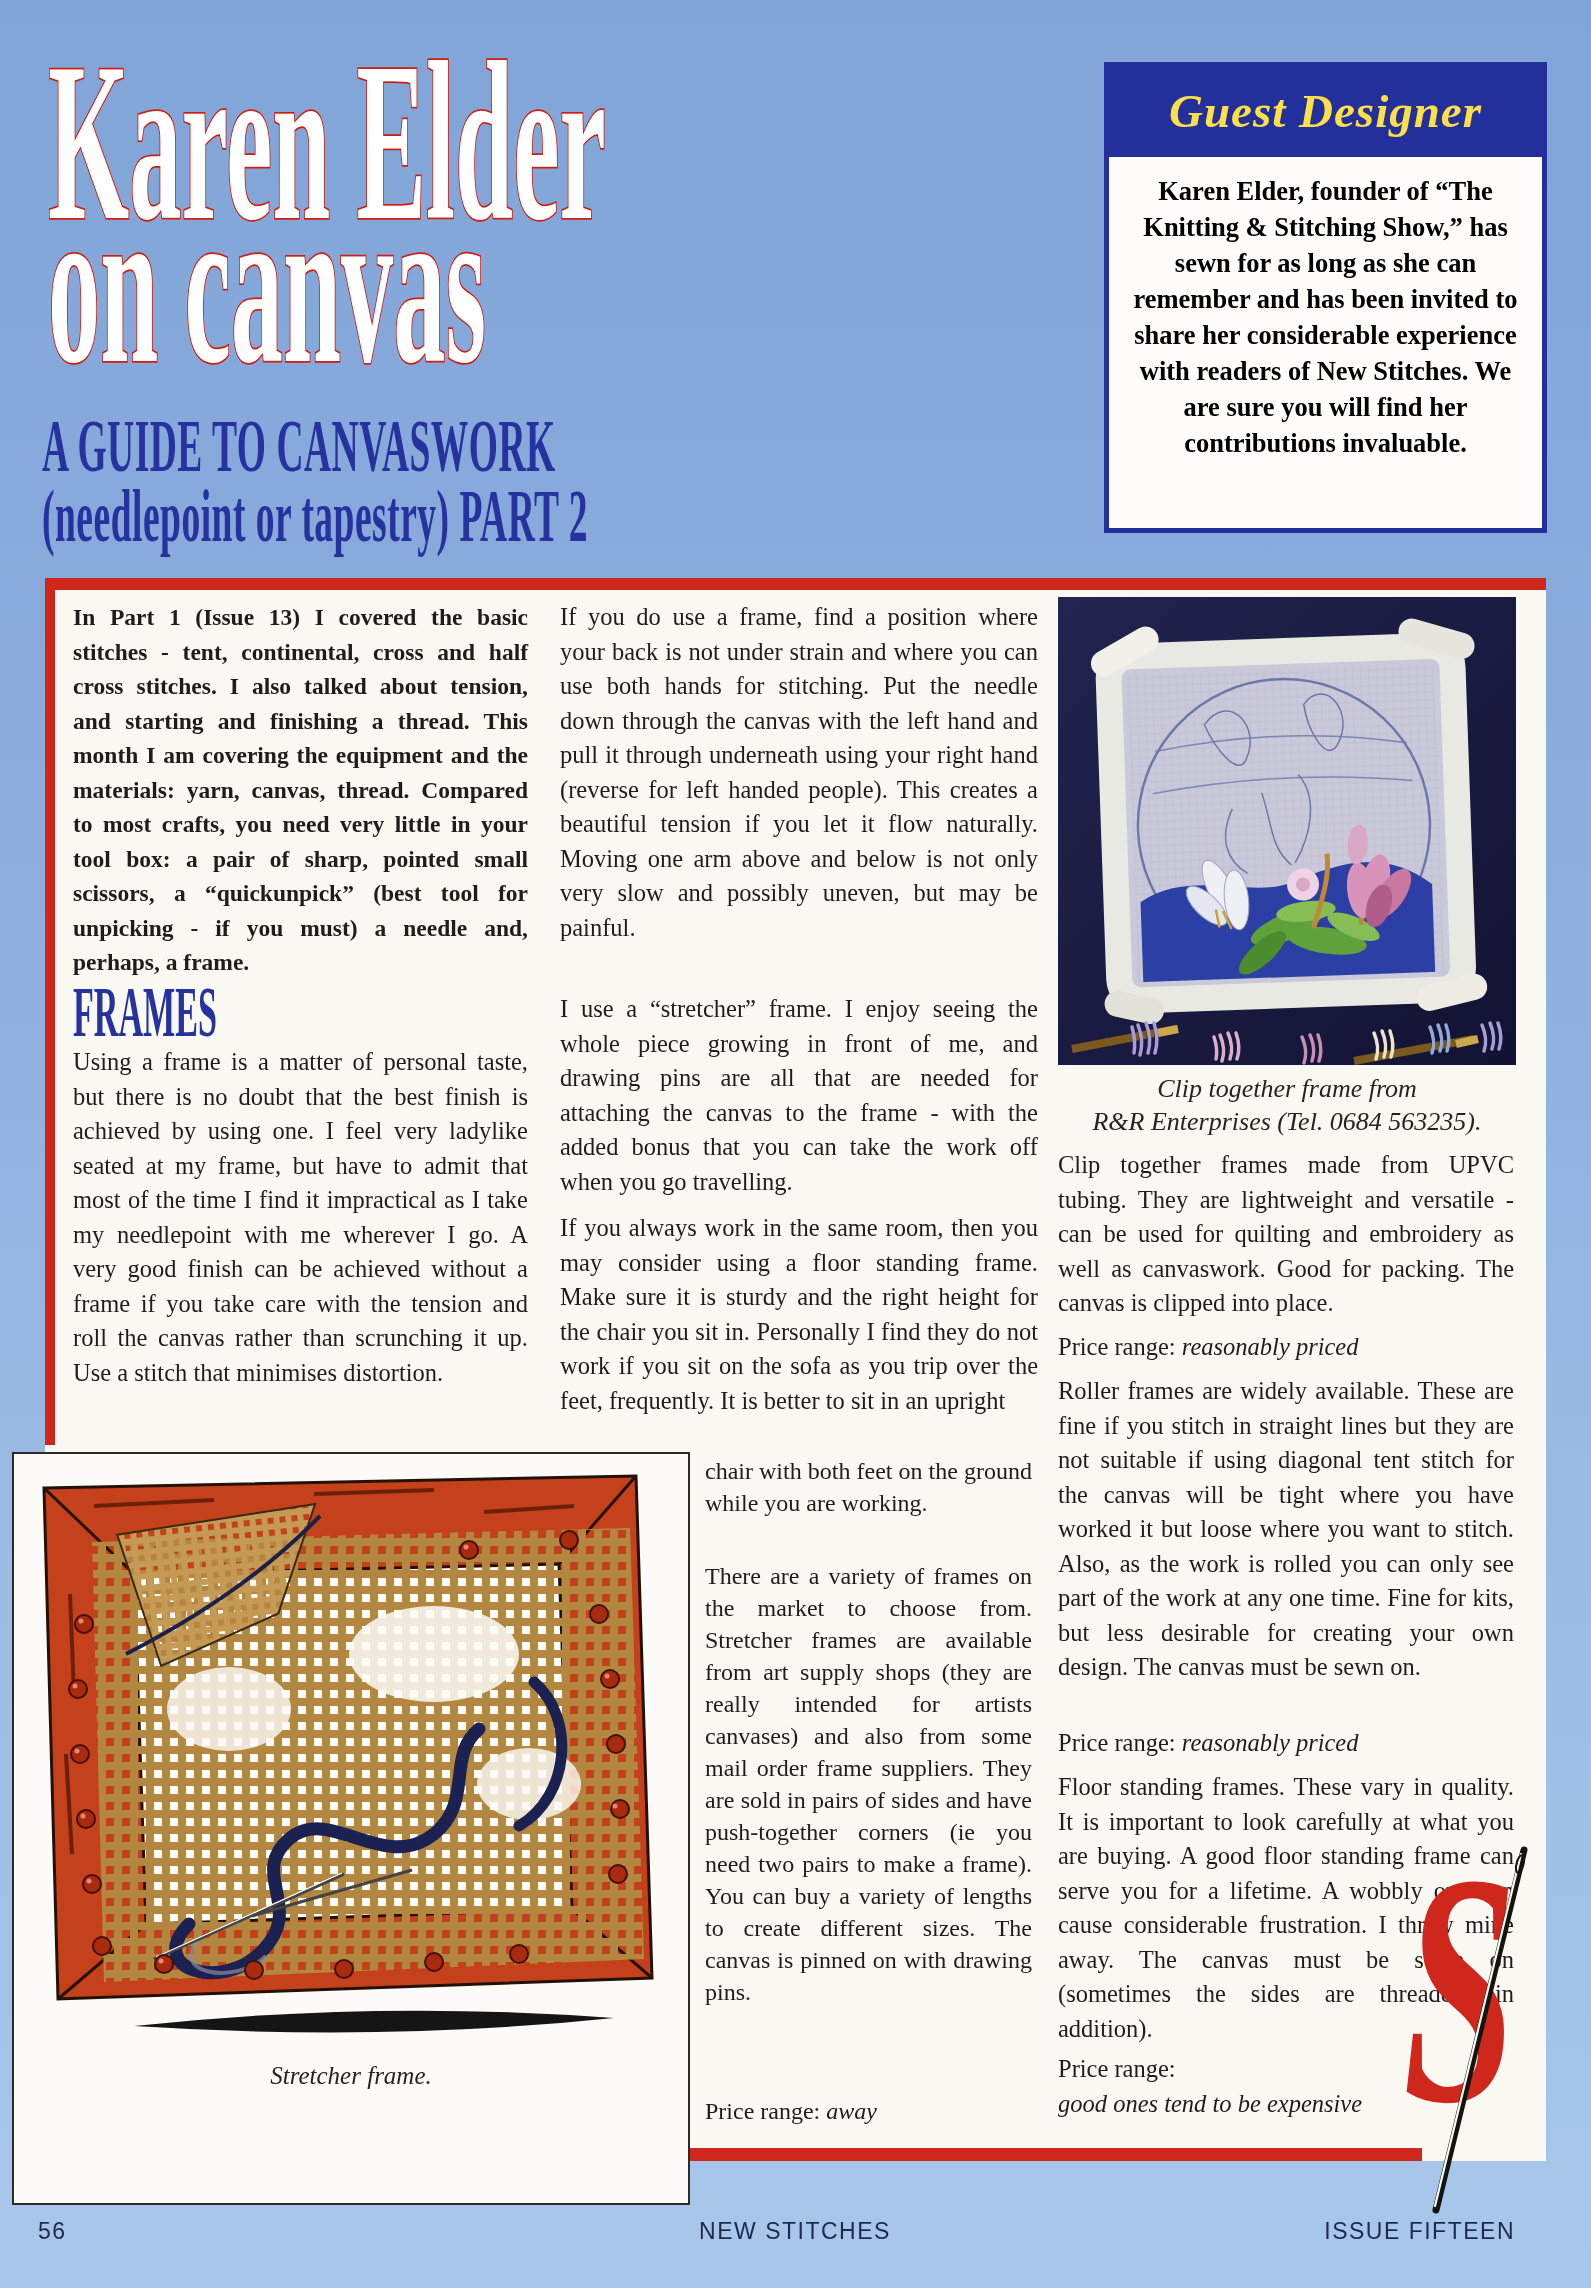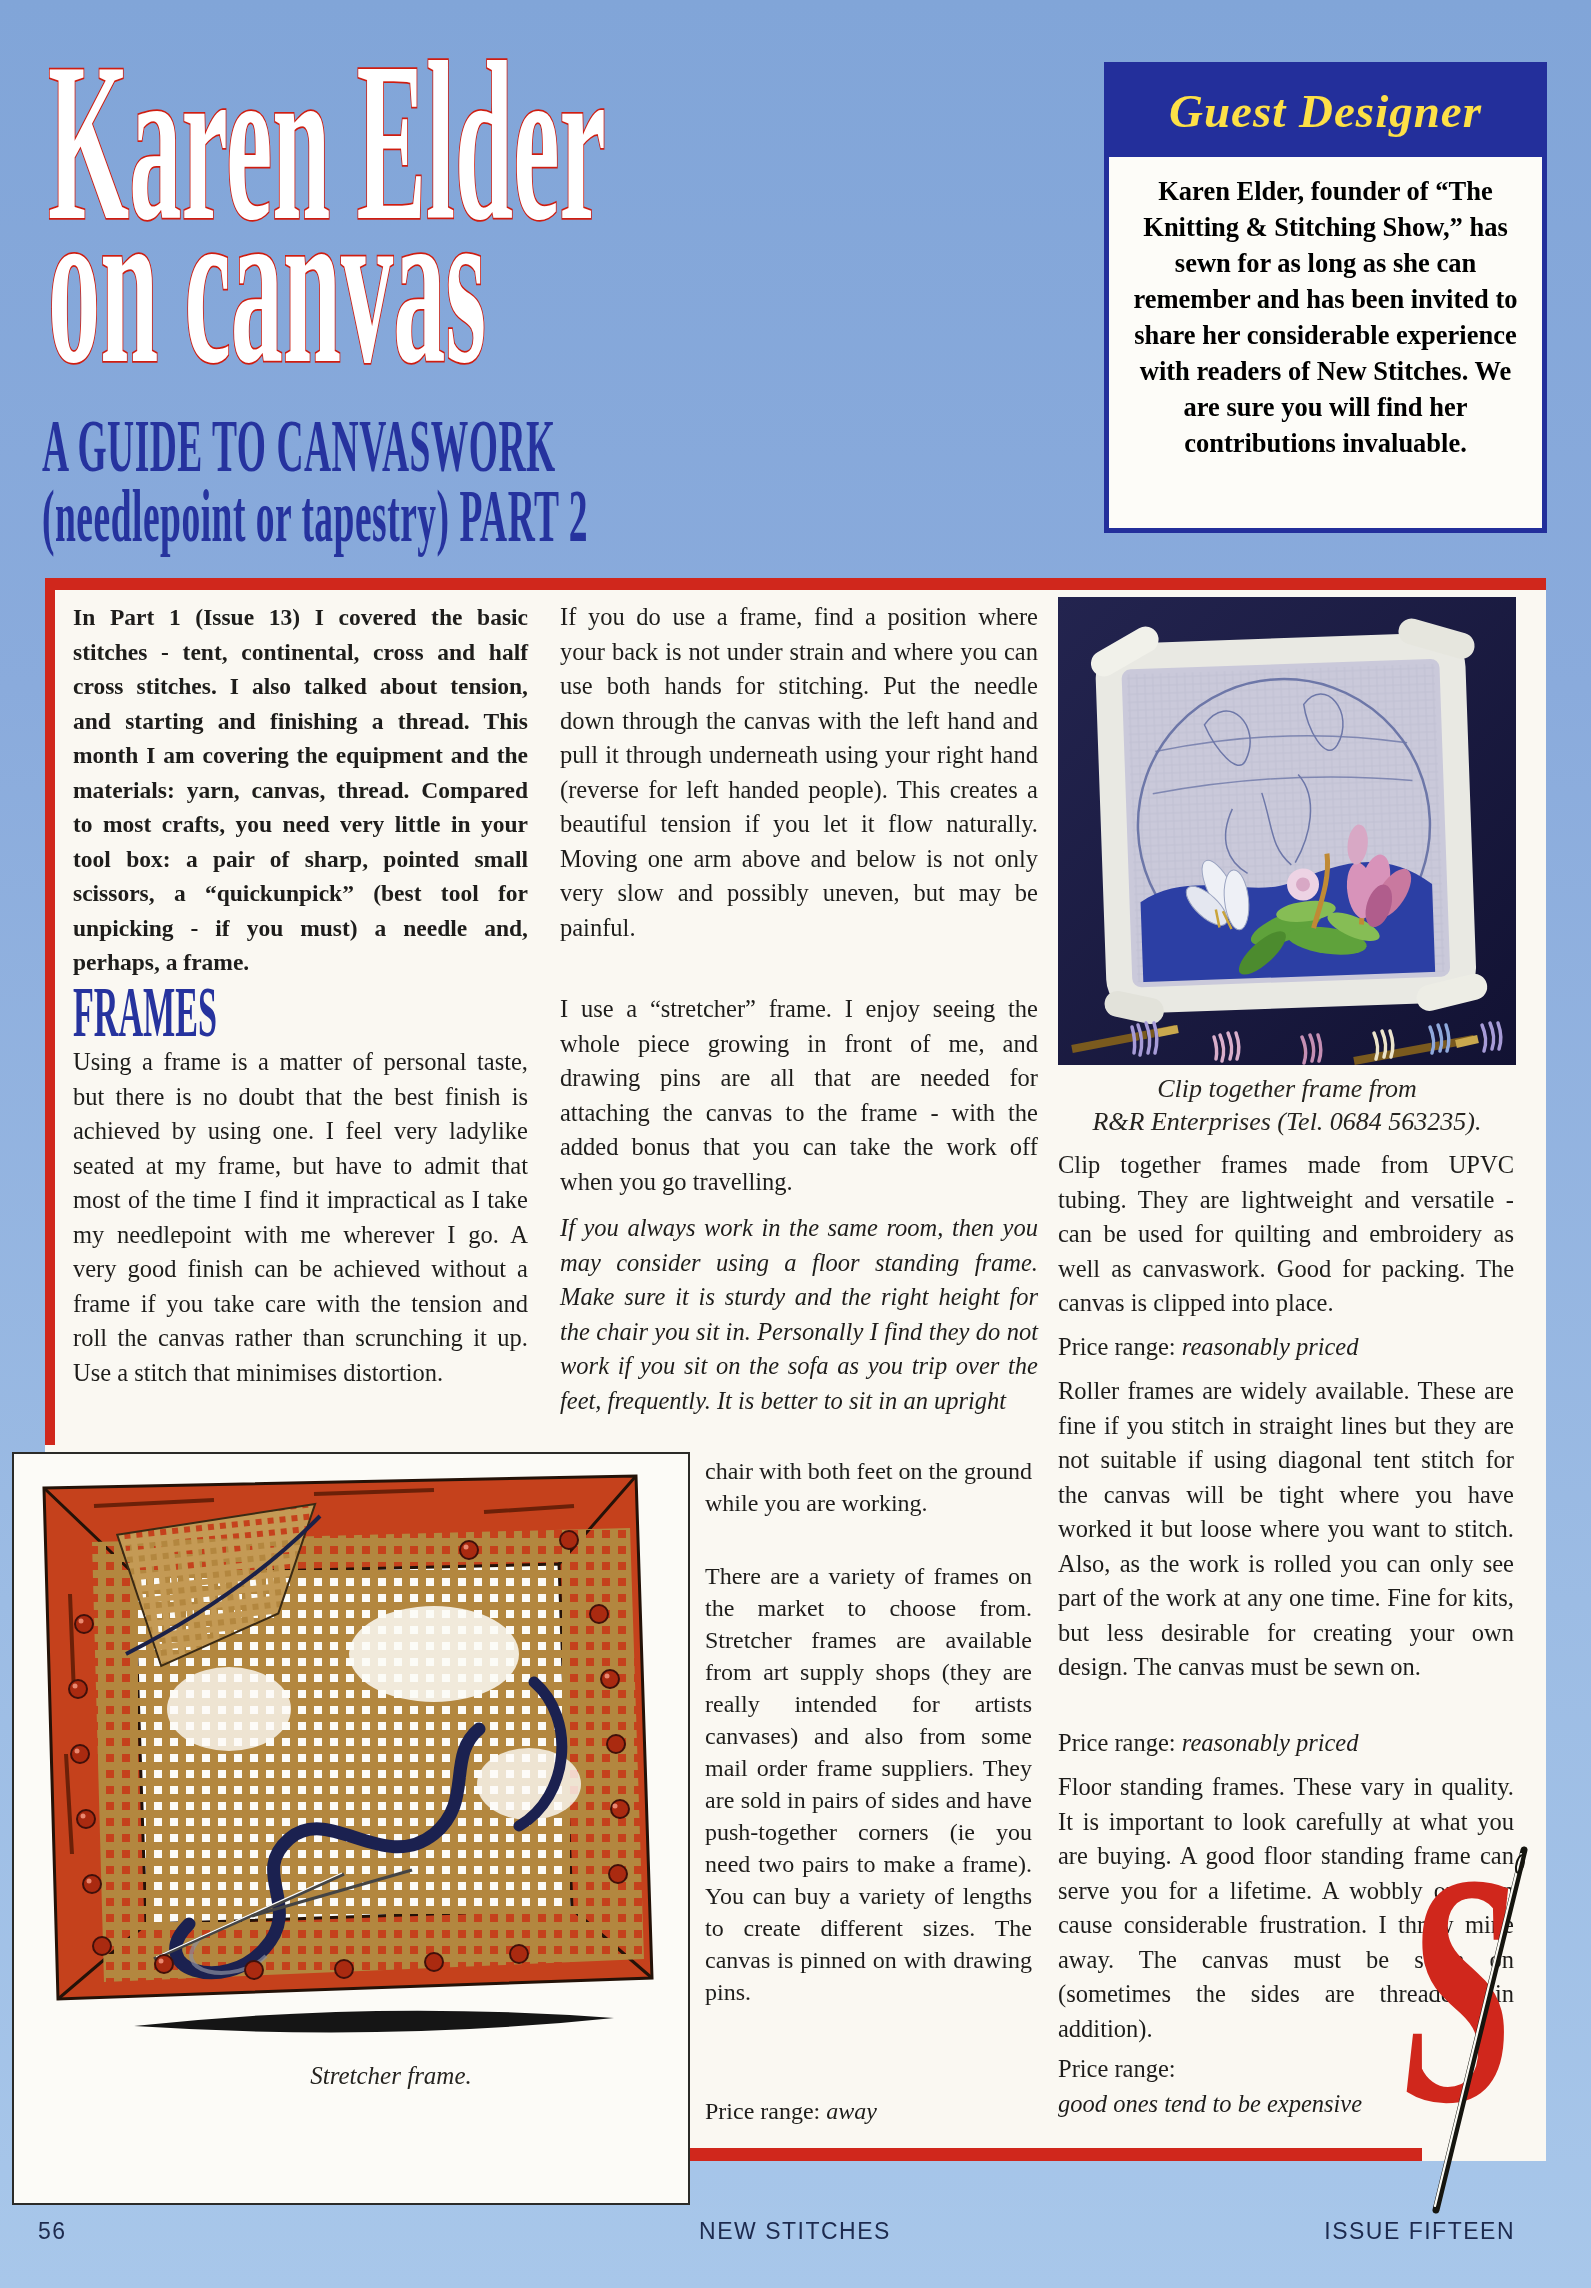--- a/index.html
+++ b/index.html
@@ -25,21 +25,21 @@
   .paper{background:#faf8f2;}
   .redbar{background:#d0271c;}
   
   .col{font-size:24.5px;line-height:34.5px;color:#1e1d1b;text-align:justify;}
   .bold{font-weight:bold;font-size:23.5px;}
   .narrow{font-size:24px;line-height:32px;}
   .sechead{font-weight:bold;font-size:71px;line-height:1;color:#26339e;
            transform:scaleX(0.48);transform-origin:0 0;white-space:nowrap;}
   .price i{font-style:italic;}
   .caption{font-style:italic;font-size:26px;line-height:33px;text-align:center;color:#262420;}
-  .capsmall{font-style:italic;font-size:25px;text-align:center;color:#262420;margin-left:40px;}
+  .capsmall{font-style:italic;font-size:25px;text-align:center;color:#262420;}
   
   .illbox{left:12px;top:1452px;width:678px;height:753px;background:#fcfbf7;
           border:2px solid #2b2b28;box-sizing:border-box;}
   
   .foot{font-family:Liberation Sans, sans-serif;font-size:23px;color:#1d2a4e;letter-spacing:1.5px;}
 </style>
 </head>
 <body>
 
 <div id="page">
@@ -59,21 +59,21 @@
     <div class="guesthead">Guest Designer</div>
     <div class="guestbody">Karen Elder, founder of “The Knitting &amp; Stitching Show,” has sewn for as long as she can remember and has been invited to share her considerable experience with readers of New Stitches. We are sure you will find her contributions invaluable.</div>
   </div>
 
   <div class="abs col bold" style="left:73px;top:600px;width:455px;">In Part 1 (Issue 13) I covered the basic stitches - tent, continental, cross and half cross stitches. I also talked about tension, and starting and finishing a thread. This month I am covering the equipment and the materials: yarn, canvas, thread. Compared to most crafts, you need very little in your tool box: a pair of sharp, pointed small scissors, a “quickunpick” (best tool for unpicking - if you must) a needle and, perhaps, a frame.</div>
   <div class="abs sechead" style="left:73px;top:977px;">FRAMES</div>
   <div class="abs col" style="left:73px;top:1045px;width:455px;">Using a frame is a matter of personal taste, but there is no doubt that the best finish is achieved by using one. I feel very ladylike seated at my frame, but have to admit that most of the time I find it impractical as I take my needlepoint with me wherever I go. A very good finish can be achieved without a frame if you take care with the tension and roll the canvas rather than scrunching it up. Use a stitch that minimises distortion.</div>
 
   <div class="abs col" style="left:560px;top:600px;width:478px;">If you do use a frame, find a position where your back is not under strain and where you can use both hands for stitching. Put the needle down through the canvas with the left hand and pull it through underneath using your right hand (reverse for left handed people). This creates a beautiful tension if you let it flow naturally. Moving one arm above and below is not only very slow and possibly uneven, but may be painful.</div>
   <div class="abs col" style="left:560px;top:992px;width:478px;">I use a “stretcher” frame. I enjoy seeing the whole piece growing in front of me, and drawing pins are all that are needed for attaching the canvas to the frame - with the added bonus that you can take the work off when you go travelling.</div>
-  <div class="abs col" style="left:560px;top:1211px;width:478px;font-style:italic;">If you always work in the same room, then you may consider using a floor standing frame. Make sure it is sturdy and the right height for the chair you sit in. Personally I find they do not work if you sit on the sofa as you trip over the feet, frequently. It is better to sit in an upright</div>
+  <div class="abs col" style="left:560px;top:1211px;width:478px;">If you always work in the same room, then you may consider using a floor standing frame. Make sure it is sturdy and the right height for the chair you sit in. Personally I find they do not work if you sit on the sofa as you trip over the feet, frequently. It is better to sit in an upright</div>
   <div class="abs col narrow" style="left:705px;top:1455px;width:327px;">chair with both feet on the ground while you are working.</div>
   <div class="abs col narrow" style="left:705px;top:1560px;width:327px;">There are a variety of frames on the market to choose from. Stretcher frames are available from art supply shops (they are really intended for artists canvases) and also from some mail order frame suppliers. They are sold in pairs of sides and have push-together corners (ie you need two pairs to make a frame). You can buy a variety of lengths to create different sizes. The canvas is pinned on with drawing pins.</div>
   <div class="abs col narrow price" style="left:705px;top:2095px;width:327px;text-align:left;">
     <span>Price range: </span><i>away</i>
   </div>
 
   <div class="abs" style="left:1058px;top:597px;width:458px;height:468px;">
     <svg width="458" height="468" viewBox="0 0 458 468">
       <defs>
         <linearGradient id="pgbg" x1="0" y1="0" x2="1" y2="1">

